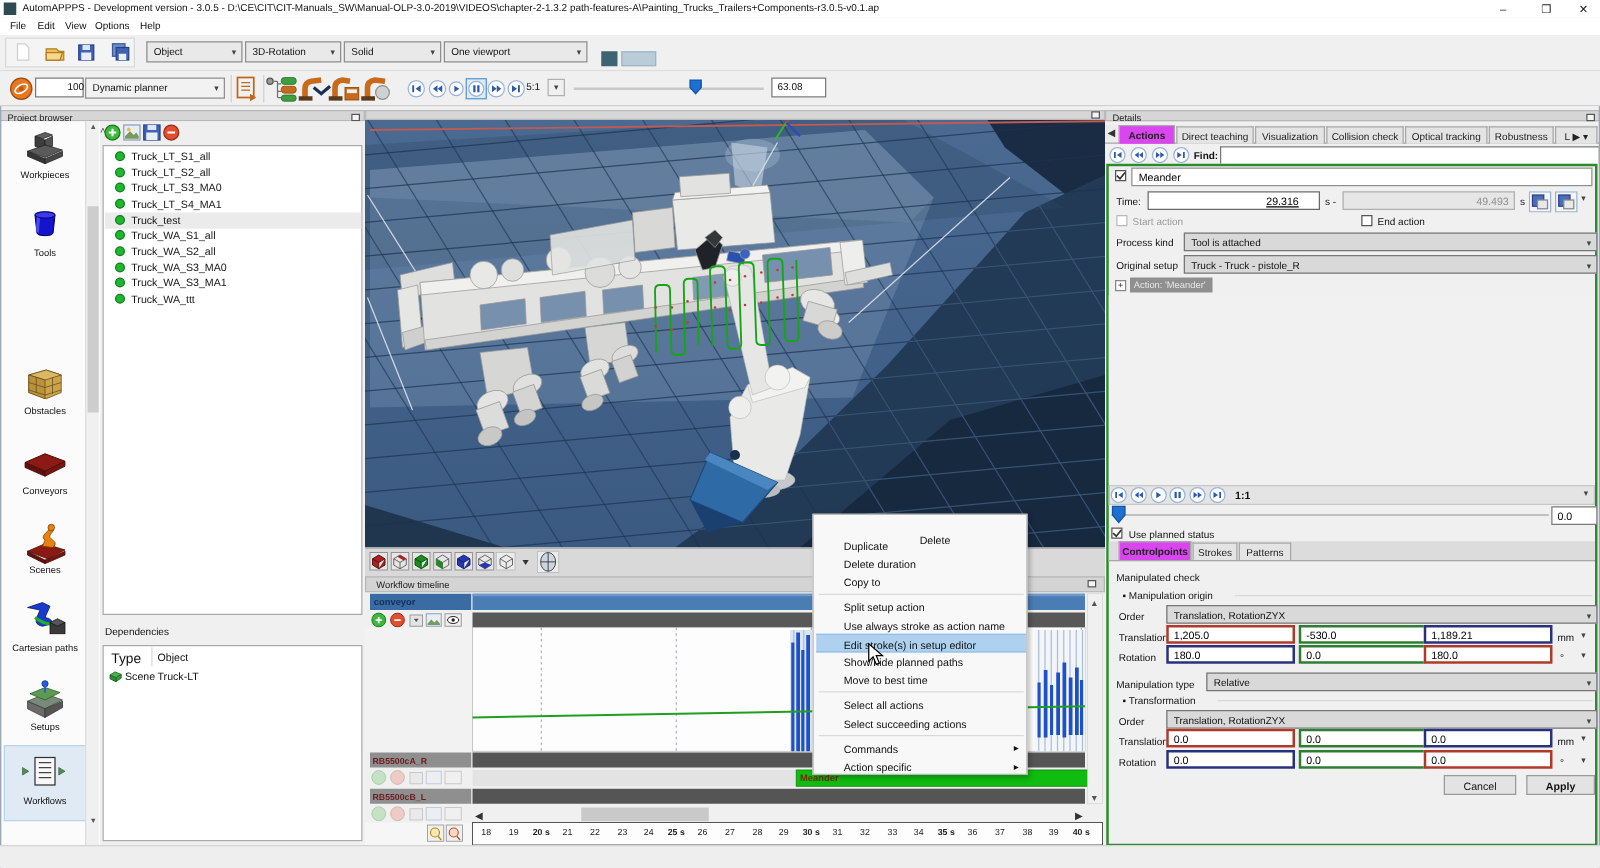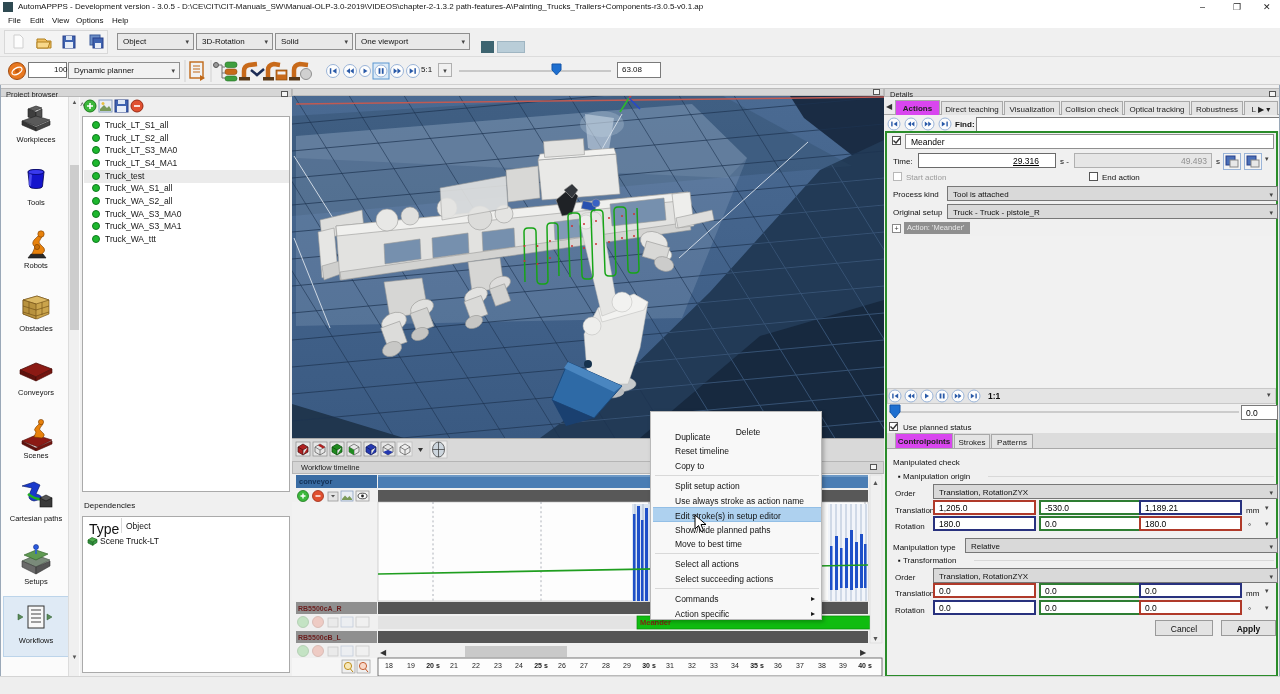--- a/index.html
+++ b/index.html
@@ -194,31 +194,20 @@
       <div class="lbl">Workpieces</div>
     </div>
     <div class="cat" style="top:61px;">
       <svg width="40" height="36">
         <path d="M12 10 q0 -2.5 8 -2.5 q8 0 8 2.5 l-1.5 14 q0 2.5 -6.5 2.5 q-6.5 0 -6.5 -2.5 z" fill="#1414cc" stroke="#000050" stroke-width="0.8"></path>
         <ellipse cx="20" cy="10" rx="8" ry="2.5" fill="#3a3aee" stroke="#000060" stroke-width="0.7"></ellipse>
         <path d="M13.5 11 q1 1.5 2.5 1.8 l-1 11.5 q-1.7 -0.4 -2.4 -1.6 z" fill="#5858f8" opacity="0.8"></path>
       </svg>
       <div class="lbl">Tools</div>
     </div>
-    <div class="cat" style="top:124px;">
-      <svg width="40" height="38">
-          <g stroke="#7a3c00" stroke-width="0.6">
-        <path d="M12 33 h18 l-3 -4 h-12 z" fill="#2a2a2a" stroke="#111"></path>
-        <path d="M16 29 l3 -7 q-4 -3 -1 -7 l5 -5 q2 -2 4 0 l-3 5 q-2 2 0 4 l4 4 q2 3 -2 6 z" fill="#e8820c"></path>
-        <circle cx="25" cy="9" r="3.2" fill="#e8820c"></circle>
-        <circle cx="21" cy="22" r="2.6" fill="#c86e08"></circle>
-      </g>
-        </svg>
-      <div class="lbl">Robots</div>
-    </div>
     <div class="cat" style="top:187px;">
       <svg width="42" height="36">
           <g stroke="#6b4a12" stroke-width="0.6">
         <path d="M8 12 l14 -4 12 4 0 14 -12 5 -14 -5 z" fill="#caa44c"></path>
         <path d="M8 12 l14 -4 12 4 -13 4 z" fill="#dbb863"></path>
         <path d="M8 12 l13 4 0 15 -13 -5 z" fill="#b8923e"></path>
         <line x1="8" y1="18" x2="21" y2="22"></line>
             <line x1="8" y1="24" x2="21" y2="28"></line>
         <line x1="21" y1="22" x2="34" y2="18"></line>
             <line x1="21" y1="28" x2="34" y2="24"></line>
@@ -316,21 +305,21 @@
     <div class="trow" style="top:40px;"><span class="dot"></span>Truck_LT_S4_MA1</div>
     <div class="trow" style="top:53px; background:#ebebeb;"><span class="dot"></span>Truck_test</div>
     <div class="trow" style="top:65px;"><span class="dot"></span>Truck_WA_S1_all</div>
     <div class="trow" style="top:78px;"><span class="dot"></span>Truck_WA_S2_all</div>
     <div class="trow" style="top:91px;"><span class="dot"></span>Truck_WA_S3_MA0</div>
     <div class="trow" style="top:103px;"><span class="dot"></span>Truck_WA_S3_MA1</div>
     <div class="trow" style="top:116px;"><span class="dot"></span>Truck_WA_ttt</div>
   </div>
   <div class="abs" id="deps-label">Dependencies</div>
   <div class="abs" id="depsbox">
-    <div class="abs" style="left:6px; top:4px; font-size:14px; color:#111;">Type</div>
+    <div class="abs" style="left:6px; top:4px; font-size:11px; color:#111;">Type</div>
     <div class="abs" style="left:43px; top:4px; font-size:8.5px; color:#111;">Object</div>
     <div class="abs" style="left:38px; top:1px; width:1px; height:15px; background:#d8d8d8;"></div>
     <svg width="12" height="10" style="position:absolute; left:4px; top:19px;">
       <path d="M1 4 l4 -2.5 5 2 -4 2.5 z" fill="#4fae4f" stroke="#1a6a1a" stroke-width="0.7"></path>
       <path d="M1 4 l0 3 5 2.5 0 -3 z" fill="#2f8a3f" stroke="#1a6a1a" stroke-width="0.7"></path>
       <path d="M6 6 l4 -2.5 0 3 -4 2.5 z" fill="#3a9a4a" stroke="#1a6a1a" stroke-width="0.7"></path>
     </svg>
     <div class="abs" style="left:17px; top:19px; font-size:8.5px; color:#111;">Scene</div>
     <div class="abs" style="left:43px; top:19px; font-size:8.5px; color:#111;">Truck-LT</div>
   </div>
@@ -845,21 +834,21 @@
     <div class="btn" style="left:337px; top:535px; width:55px; font-weight:bold;">Apply</div>
   </div>
   <div class="abs" style="left:0; top:85px; width:1px; height:609px; background:#9aa8b8;"></div>
   <div class="abs" style="left:1279px; top:85px; width:1px; height:609px; background:#9aa8b8;"></div>
 
   <div class="abs" id="statusbar"></div>
 
   <div class="abs" id="ctxmenu">
     <div class="ci" style="top:12px;text-align:center;">Delete</div>
     <div class="ci" style="top:17px;">Duplicate</div>
-    <div class="ci" style="top:31px;">Reset timeline</div>
+    <div class="ci" style="top:31px;">Delete duration</div>
     <div class="ci" style="top:46px;">Copy to</div>
     <div class="csep" style="top:63px;"></div>
     <div class="ci" style="top:66px;">Split setup action</div>
     <div class="ci" style="top:81px;">Use always stroke as action name</div>
     <div class="ci hl" style="top:95px;">Edit stroke(s) in setup editor</div>
     <div class="ci" style="top:110px;">Show/hide planned paths</div>
     <div class="ci" style="top:124px;">Move to best time</div>
     <div class="csep" style="top:141px;"></div>
     <div class="ci" style="top:144px;">Select all actions</div>
     <div class="ci" style="top:159px;">Select succeeding actions</div>

